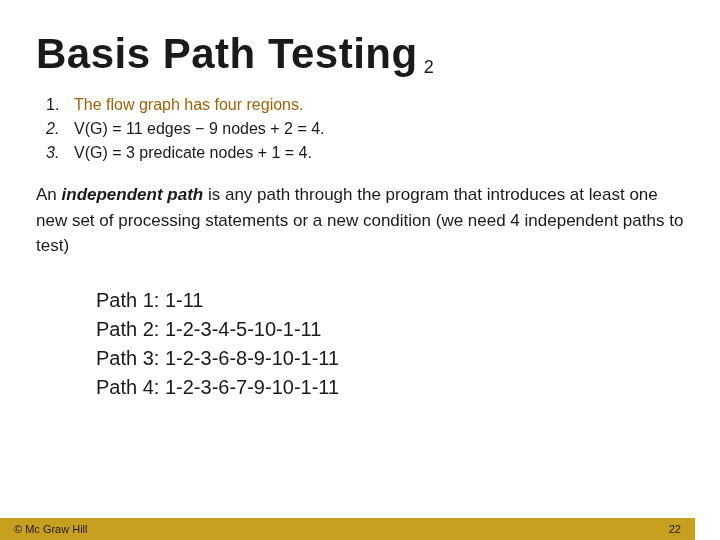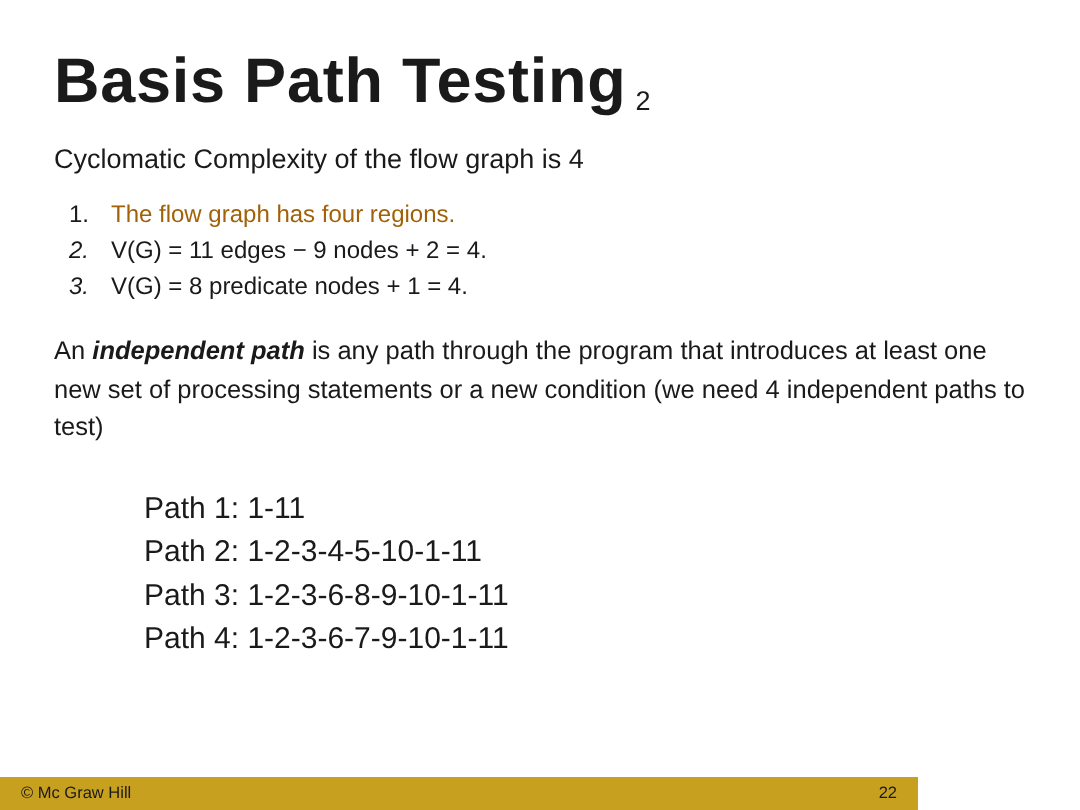--- a/index.html
+++ b/index.html
@@ -108,21 +108,21 @@
     .path-item {
       font-size: 20px;
       color: #1a1a1a;
       margin-bottom: 6px;
     }
 
     .bottom-bar {
       position: absolute;
       bottom: 0;
       left: 0;
-      width: 612px;
+      width: 695px;
       height: 22px;
       background: #c8a020;
       display: flex;
       align-items: center;
       justify-content: space-between;
       padding: 0 14px;
     }
 
     .copyright-text {
       font-size: 11px;
@@ -138,34 +138,33 @@
 </head>
 <body>
 
 <div class="slide-container">
 
   <div class="title-area">
     <span class="main-title">Basis Path Testing</span>
     <span class="title-superscript">2</span>
   </div>
 
-  <div class="subtitle">Cyclomatic Complexity of the flow graph is 4</div>
 
   <ul class="numbered-list">
     <li>
       <span class="list-num">1.</span>
       <span class="list-text">The flow graph has four regions.</span>
     </li>
     <li>
       <span class="list-num-italic">2.</span>
       <span class="list-text-italic">V(G) = 11 edges − 9 nodes + 2 = 4.</span>
     </li>
     <li>
       <span class="list-num-italic">3.</span>
-      <span class="list-text-italic">V(G) = 8 predicate nodes + 1 = 4.</span>
+      <span class="list-text-italic">V(G) = 3 predicate nodes + 1 = 4.</span>
     </li>
   </ul>
 
   <div class="description-block">
     An <em>independent path</em> is any path through the program that introduces at least one new set of processing statements or a new condition (we need 4 independent paths to test)
   </div>
 
   <div class="paths-block">
     <div class="path-item">Path 1: 1-11</div>
     <div class="path-item">Path 2: 1-2-3-4-5-10-1-11</div>

